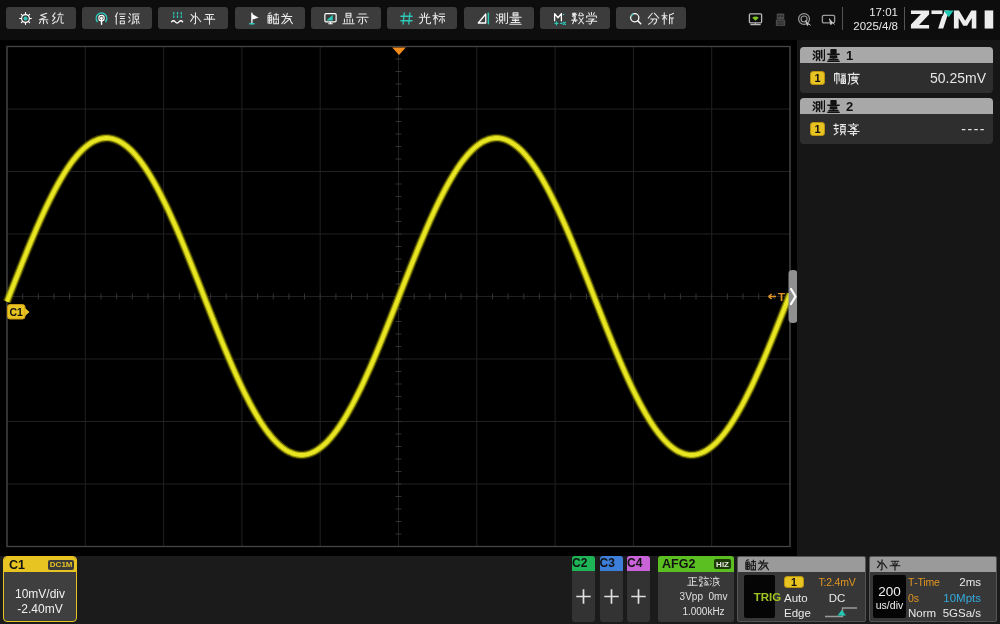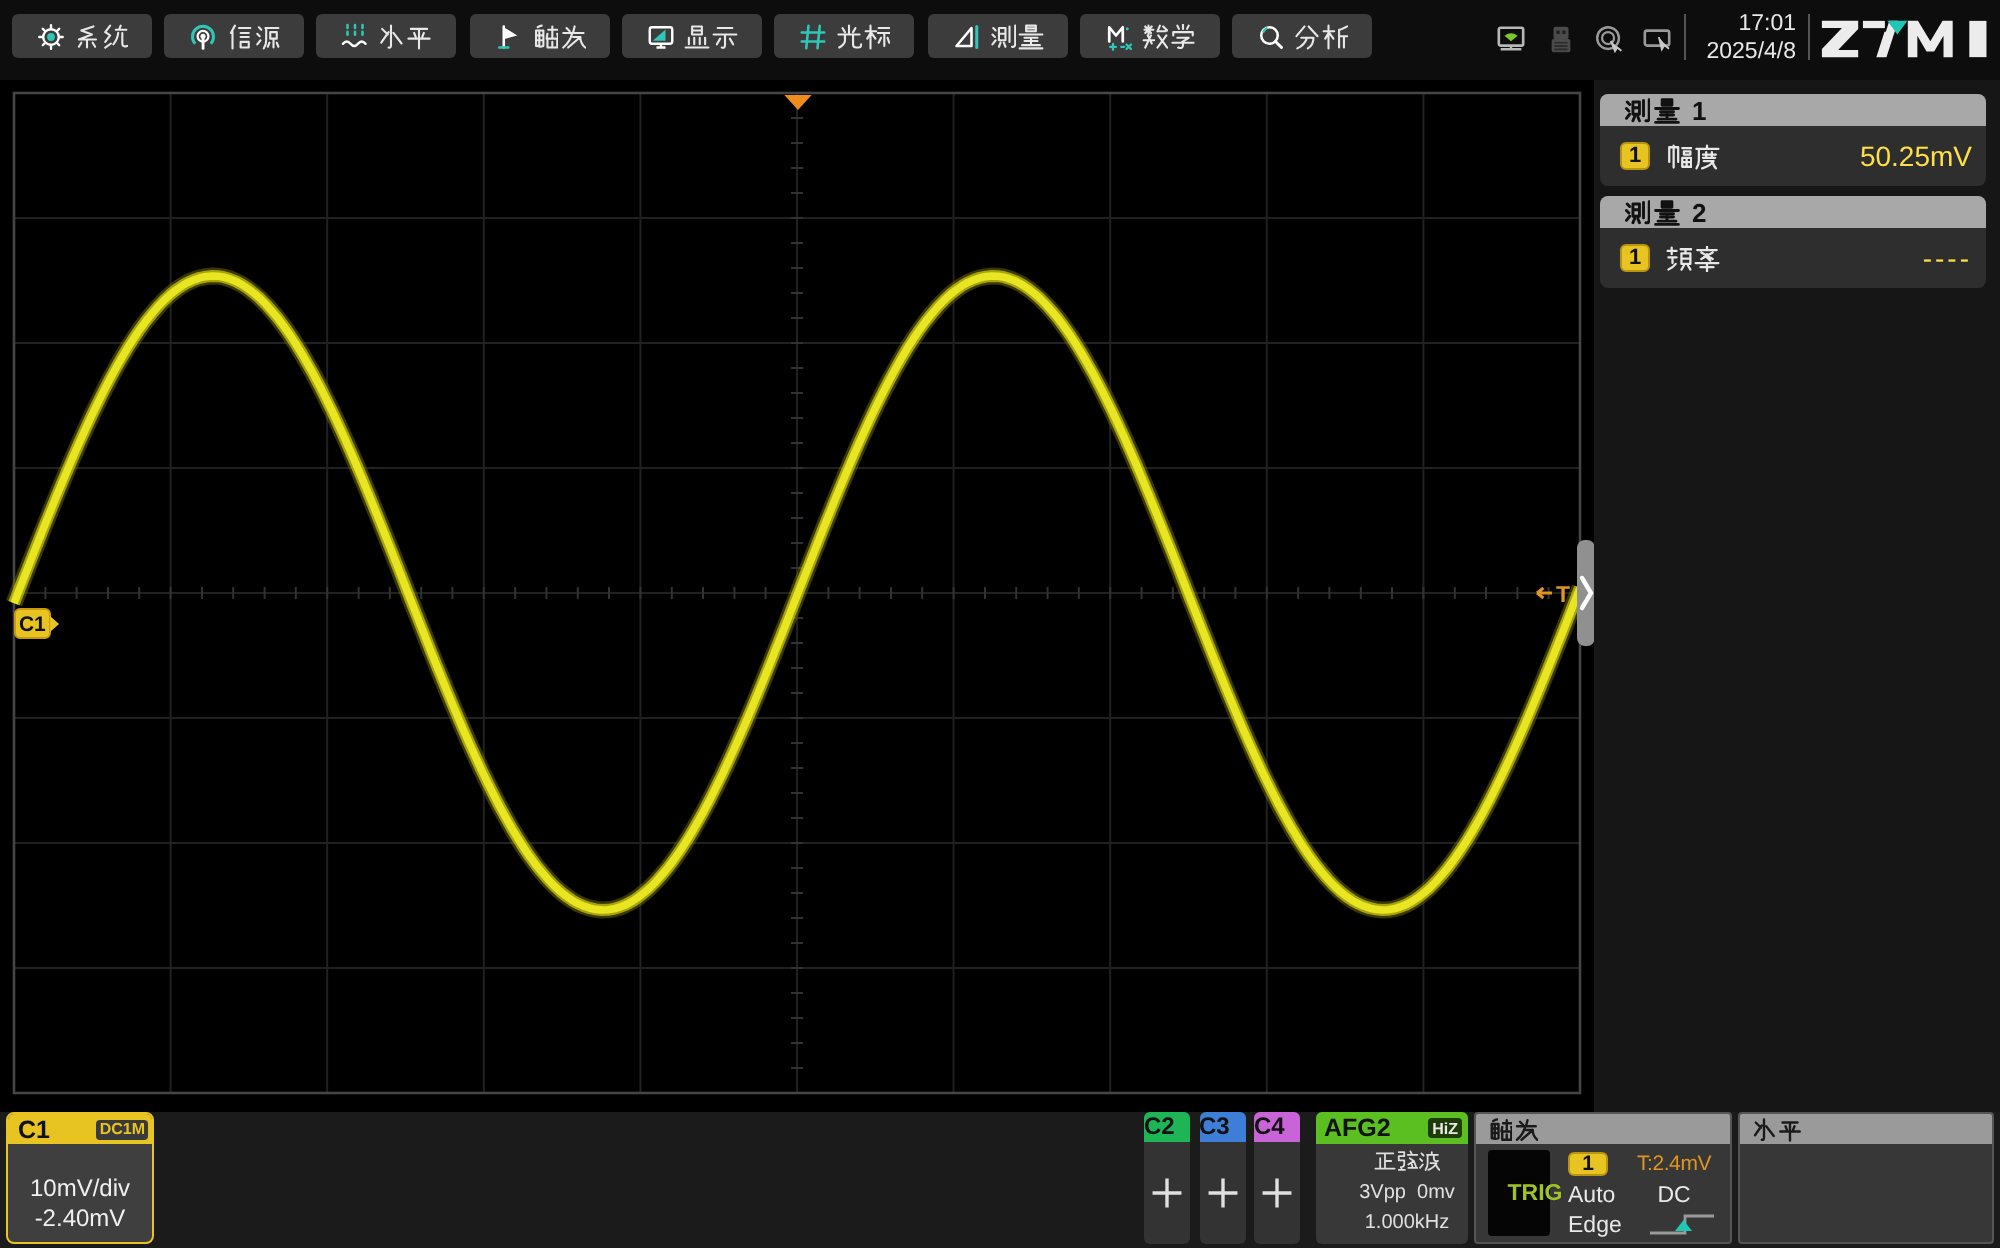--- a/index.html
+++ b/index.html
@@ -14,21 +14,21 @@
 .clock { position:absolute; top:6px; right:102px; width:70px; text-align:right; color:#e8e8e8; font-size:11.5px; line-height:13.5px; }
 .logo { position:absolute; top:9px; left:910px; width:84px; height:21px; }
 .scope { position:absolute; left:0; top:0; }
 .rpanel { position:absolute; left:797px; top:40px; width:203px; height:516px; background:#161616; }
 .mcard { position:absolute; left:3px; width:193px; height:46px; border-radius:4px; overflow:hidden; background:#2e2e2e; }
 .mhead { height:16px; background:#a8a8a8; display:flex; align-items:center; padding-left:12px; gap:2px; }
 .mnum { color:#111; font-weight:bold; font-size:13px; margin-left:4px; }
 .mbody { height:30px; display:flex; align-items:center; padding:0 7px 0 10px; }
 .badge1 { width:15px; height:14px; background:#e8c422; border:1px solid #b89410; border-radius:3px; color:#111; font-weight:bold; font-size:11px; display:inline-flex; align-items:center; justify-content:center; }
 .mlabel { margin-left:8px; display:inline-flex; gap:1px; }
-.mval { margin-left:auto; color:#fde047; }
+.mval { margin-left:auto; color:#e5e5e5; }
 .bbar { position:absolute; left:0; top:556px; width:1000px; height:68px; background:#1b1b1b; }
 .c1box { position:absolute; left:3px; top:0; width:74px; height:66px; border:1.5px solid #e8c422; border-radius:4px; background:#3f3f3f; overflow:hidden; }
 .c1head { height:15px; background:#e8c422; display:flex; align-items:center; padding:0 2px 0 5px; }
 .c1name { color:#111; font-weight:bold; font-size:12.5px; }
 .dc1m { margin-left:auto; background:#3a3a3a; color:#e8c422; font-size:8px; font-weight:bold; padding:0.5px 1.5px; border-radius:2px; }
 .c1body { padding-top:15px; }
 .c1line { text-align:center; color:#f0f0f0; font-size:12px; line-height:15px; }
 .c1foot { display:flex; align-items:center; padding:1px 4px 0 3px; }
 .c1ratio { margin-left:auto; color:#f0f0f0; font-size:11.5px; }
 .chbox { position:absolute; top:0; width:23px; height:66px; border-radius:3px; overflow:hidden; background:#333; }
@@ -515,14 +515,30 @@
       </div>
 <div class="tblock" style="left:869px;width:128px">
 <div class="thead">
           <svg class="cg " style="width:12px;height:12px;color:#1a1a1a;" viewBox="0 0 16 16">
             <path d="M8 1 V13 Q8 15 6.5 14.5 M6.5 5 L2 11.5 M9.5 5.5 L14.5 12 M2.5 3 L6 6.5" fill="none" stroke="currentColor" stroke-width="1.6" stroke-linecap="round" stroke-linejoin="round"></path>
           </svg>
           <svg class="cg " style="width:12px;height:12px;color:#1a1a1a;" viewBox="0 0 16 16">
             <path d="M3 3 H13 M1.5 9 H14.5 M8 3 V15 M5 5.5 L6 8 M11 5.5 L10 8" fill="none" stroke="currentColor" stroke-width="1.6" stroke-linecap="round" stroke-linejoin="round"></path>
           </svg>
         </div>
+<div class="tbody">
+<div class="divbox">
+            <div class="d200">200</div>
+            <div class="dus">us/div</div>
+          </div>
+<div class="tcol" style="left:38px;width:42px">
+<div class="trow o">T‑Time</div>
+<div class="trow o">0s</div>
+<div class="trow w">Norm</div>
+</div>
+<div class="tcol" style="left:58px;width:53px;text-align:right">
+<div class="trow w">2ms</div>
+<div class="trow c">10Mpts</div>
+<div class="trow w">5GSa/s</div>
+</div>
+</div>
       </div>
 </div>
 </div>
 </body></html>

